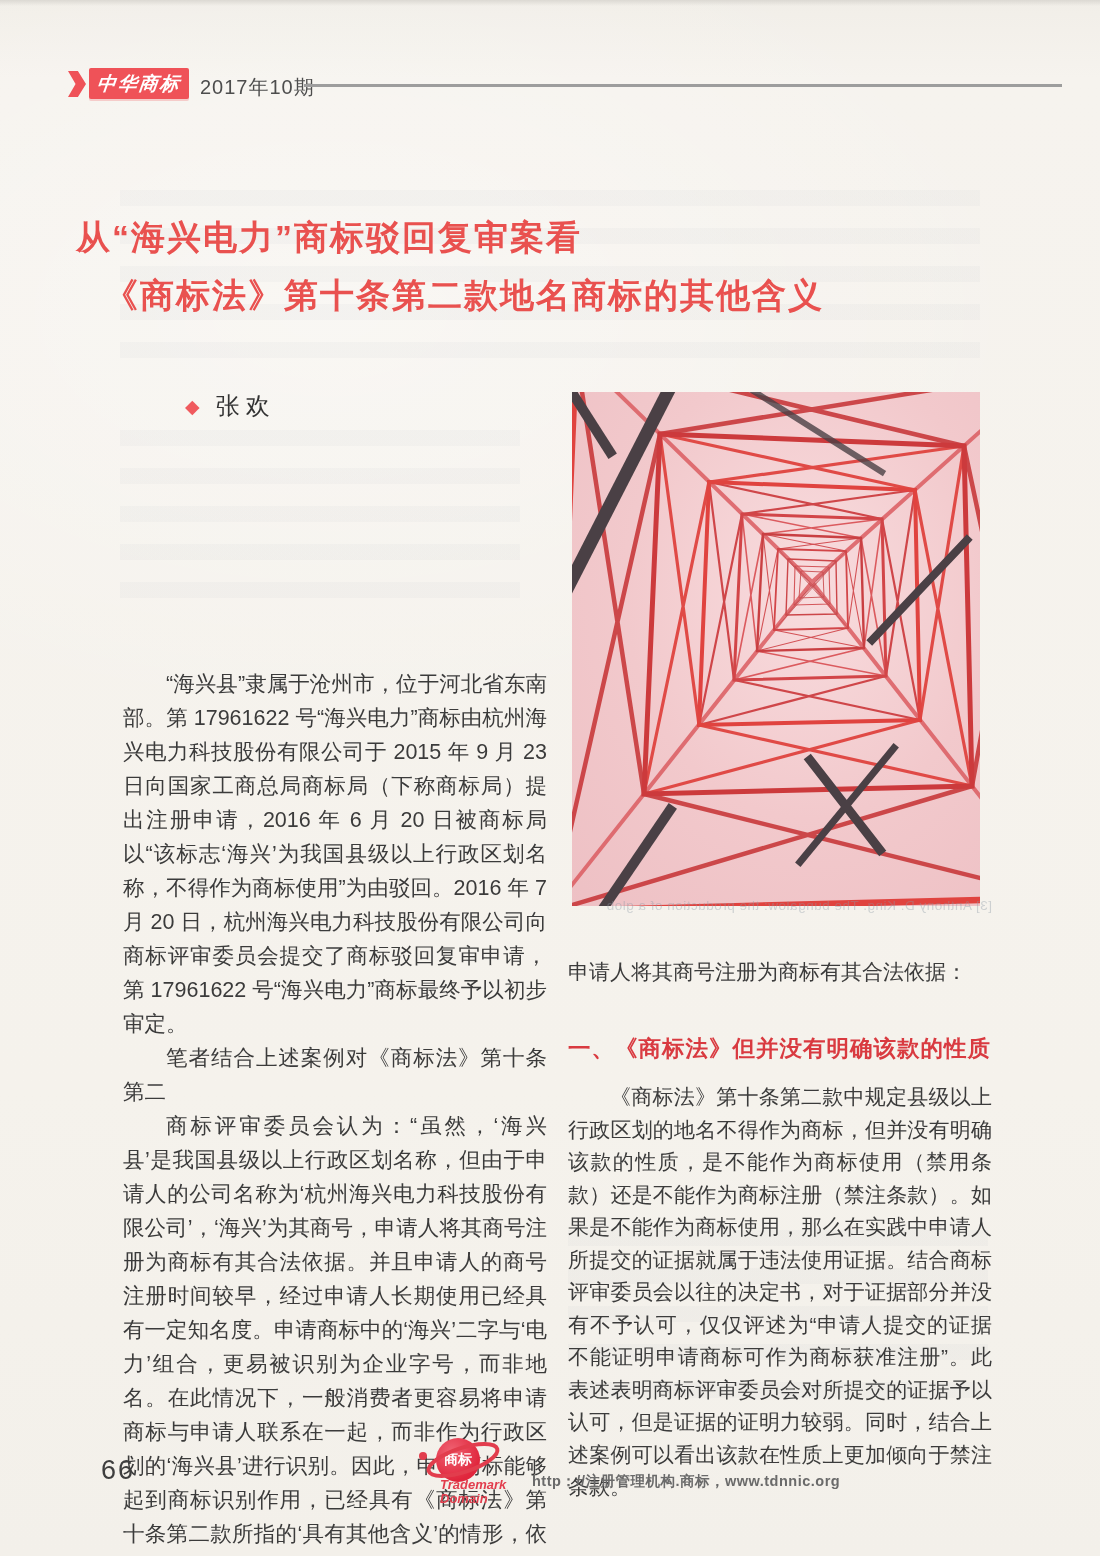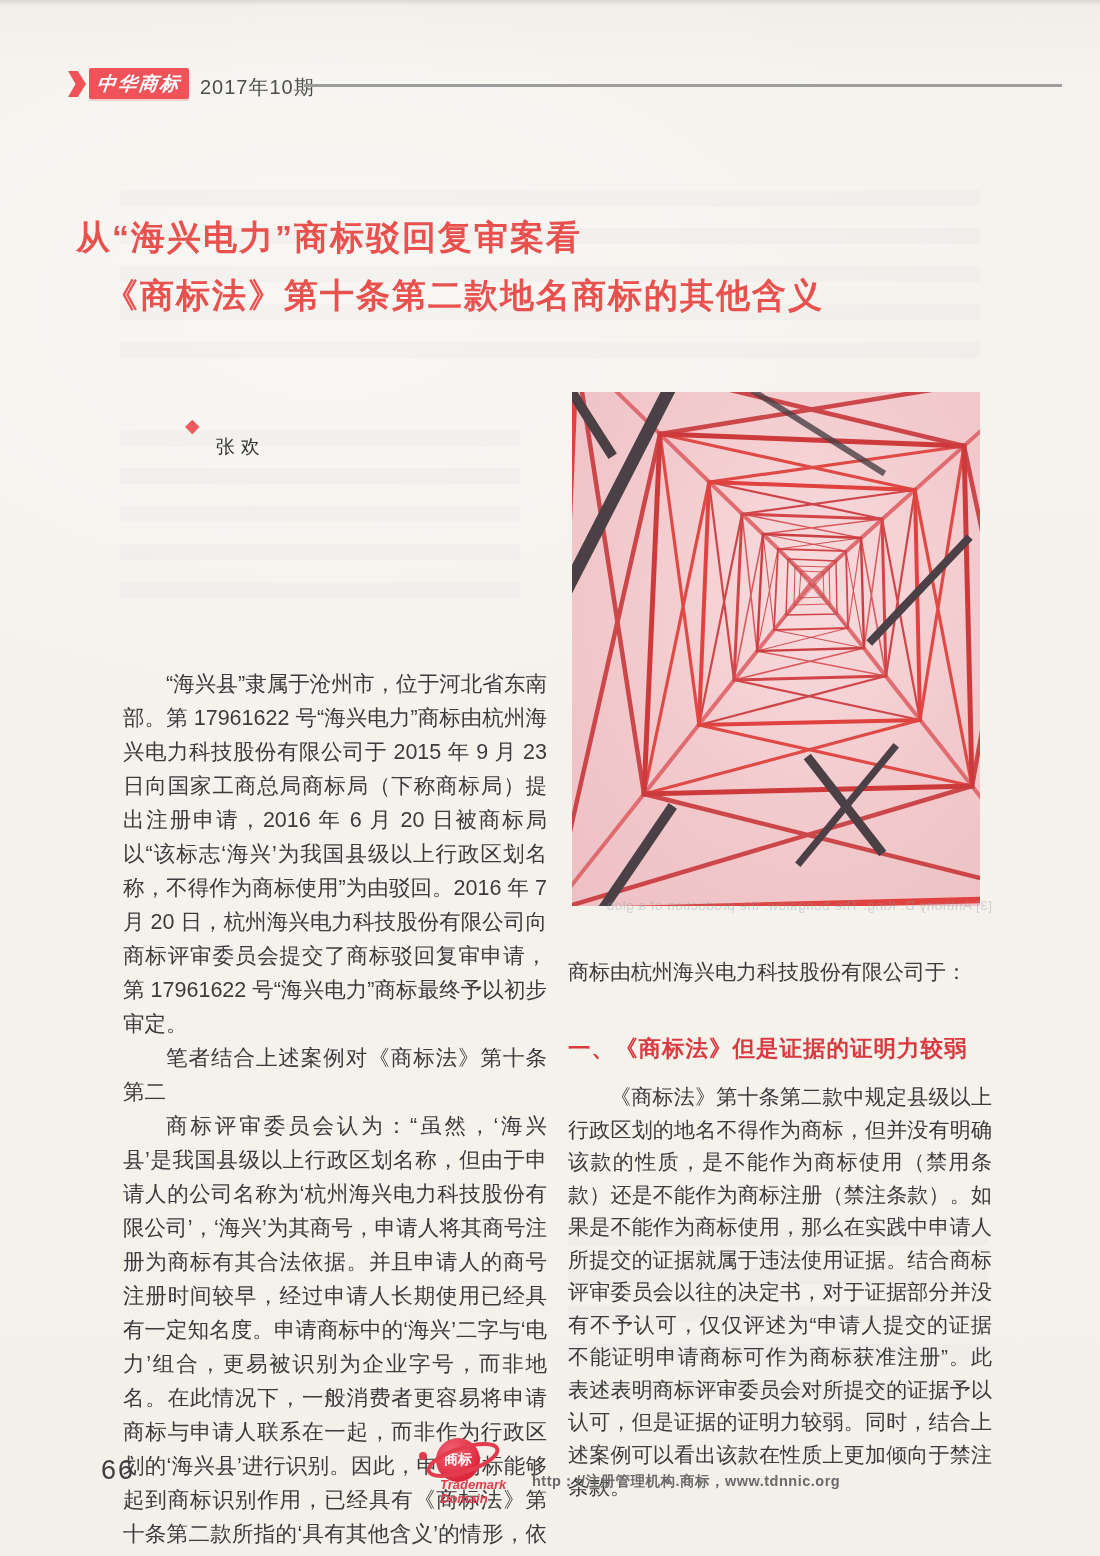--- a/index.html
+++ b/index.html
@@ -47,21 +47,21 @@
   
   .title{
     position:absolute;left:90px;top:208px;width:920px;
     text-align:left;color:#e9514f;font-weight:bold;
     font-size:34px;line-height:58px;letter-spacing:2px;
   }
   .title .t1{transform:translateX(-14px);}
   .title .t2{transform:translateX(14px);}
   .author{position:absolute;left:185px;top:390px;display:flex;align-items:center;}
   .author .diamond{color:#f05a5e;font-size:19px;margin-right:16px;}
-  .author .name{font-size:19px;color:#333;letter-spacing:6px;margin-top:44px;}
+  .author .name{font-size:24px;color:#333;letter-spacing:6px;}
 
   
   .photo{
     position:absolute;left:572px;top:392px;width:408px;height:514px;
     margin:0;overflow:hidden;background:#f2c9cc;
   }
   .photo svg{display:block;}
 
   
   .col{position:absolute;width:424px;text-align:justify;margin-top:36px;}
@@ -180,22 +180,22 @@
 
   <div class="col col-left">
     <p>“海兴县”隶属于沧州市，位于河北省东南部。第 17961622 号“海兴电力”商标由杭州海兴电力科技股份有限公司于 2015 年 9 月 23 日向国家工商总局商标局（下称商标局）提出注册申请，2016 年 6 月 20 日被商标局以“该标志‘海兴’为我国县级以上行政区划名称，不得作为商标使用”为由驳回。2016 年 7 月 20 日，杭州海兴电力科技股份有限公司向商标评审委员会提交了商标驳回复审申请，第 17961622 号“海兴电力”商标最终予以初步审定。</p>
     <p>笔者结合上述案例对《商标法》第十条第二</p>
     <p>商标评审委员会认为：“虽然，‘海兴县’是我国县级以上行政区划名称，但由于申请人的公司名称为‘杭州海兴电力科技股份有限公司’，‘海兴’为其商号，申请人将其商号注册为商标有其合法依据。并且申请人的商号注册时间较早，经过申请人长期使用已经具有一定知名度。申请商标中的‘海兴’二字与‘电力’组合，更易被识别为企业字号，而非地名。在此情况下，一般消费者更容易将申请商标与申请人联系在一起，而非作为行政区划的‘海兴县’进行识别。因此，申请商标能够起到商标识别作用，已经具有《商标法》第十条第二款所指的‘具有其他含义’的情形，依法应予以初步审定。”</p>
   </div>
 
   <div class="bleed">[3] Anthony D. King. The bungalow: the production of a glob</div>
 
   <div class="col col-right">
-    <p class="cont">商标由杭州海兴电力科技股份有限公司于：</p>
-    <h2>一、《商标法》但是证据的证明力较弱</h2>
+    <p class="cont">申请人将其商号注册为商标有其合法依据：</p>
+    <h2>一、《商标法》但并没有明确该款的性质</h2>
     <p>《商标法》第十条第二款中规定县级以上行政区划的地名不得作为商标，但并没有明确该款的性质，是不能作为商标使用（禁用条款）还是不能作为商标注册（禁注条款）。如果是不能作为商标使用，那么在实践中申请人所提交的证据就属于违法使用证据。结合商标评审委员会以往的决定书，对于证据部分并没有不予认可，仅仅评述为“申请人提交的证据不能证明申请商标可作为商标获准注册”。此表述表明商标评审委员会对所提交的证据予以认可，但是证据的证明力较弱。同时，结合上述案例可以看出该款在性质上更加倾向于禁注条款。</p>
   </div>
 
   <span class="pagenum">66</span>
   <span class="f-dot"></span>
   <div class="f-logo">
     <div class="ball">
       <span>商标</span>
     </div>
     <svg width="78" height="62" viewBox="0 0 78 62">

